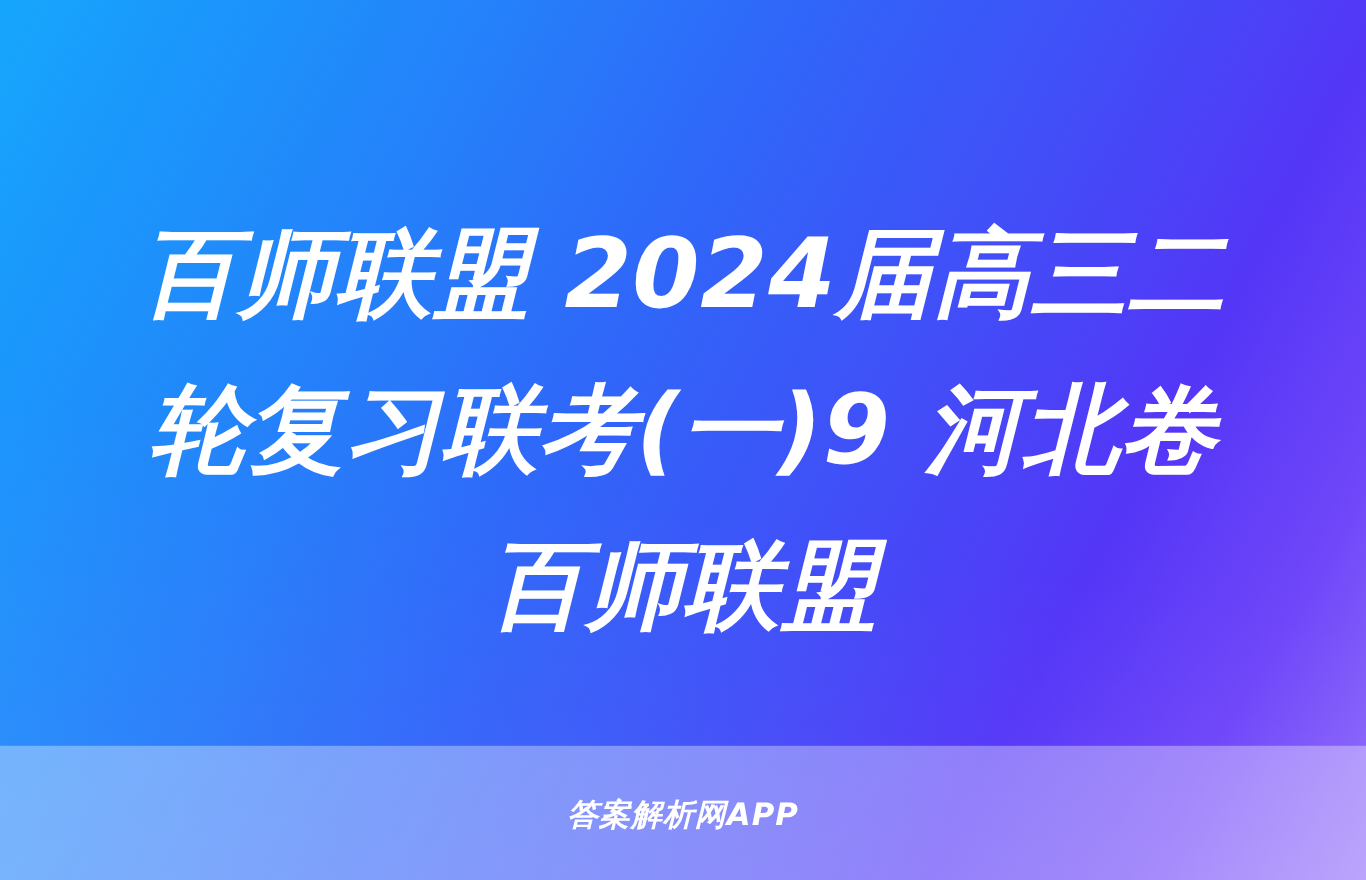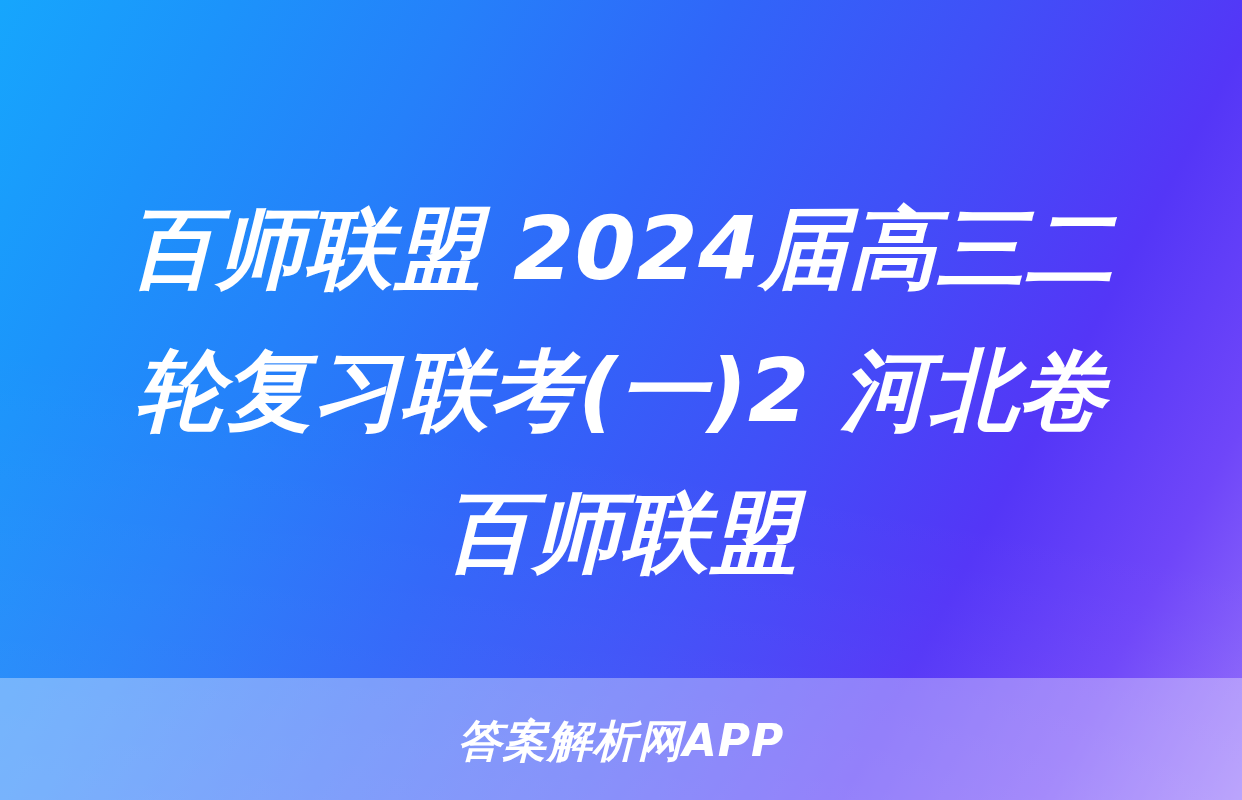--- a/index.html
+++ b/index.html
@@ -78,35 +78,35 @@
     display: flex;
     align-items: center;
     justify-content: center;
   }
 
   .footer-text {
     color: #ffffff;
     font-family: "DejaVu Sans", "Liberation Sans", sans-serif;
     font-weight: 700;
     font-style: italic;
-    font-size: 44px;
+    font-size: 28px;
     letter-spacing: 1px;
     line-height: 1;
     white-space: nowrap;
     transform: translateY(2px);
   }
 </style>
 </head>
 <body>
 
 <div class="poster">
 
   <div class="title-block">
     <span class="title-line">百师联盟 2024届高三二</span>
-    <span class="title-line">轮复习联考(一)2 河北卷</span>
+    <span class="title-line">轮复习联考(一)9 河北卷</span>
     <span class="title-line">百师联盟</span>
   </div>
 
   <div class="footer-band">
     <span class="footer-text">答案解析网APP</span>
   </div>
 
 </div>
 
 </body></html>

